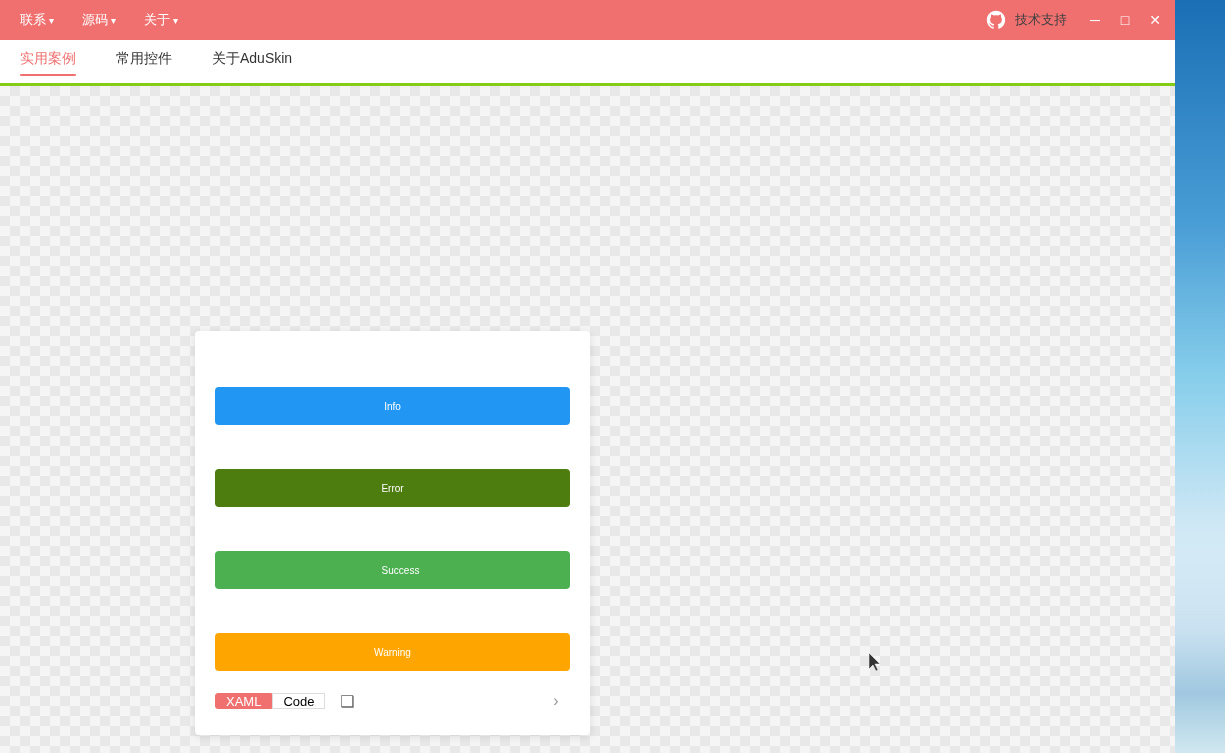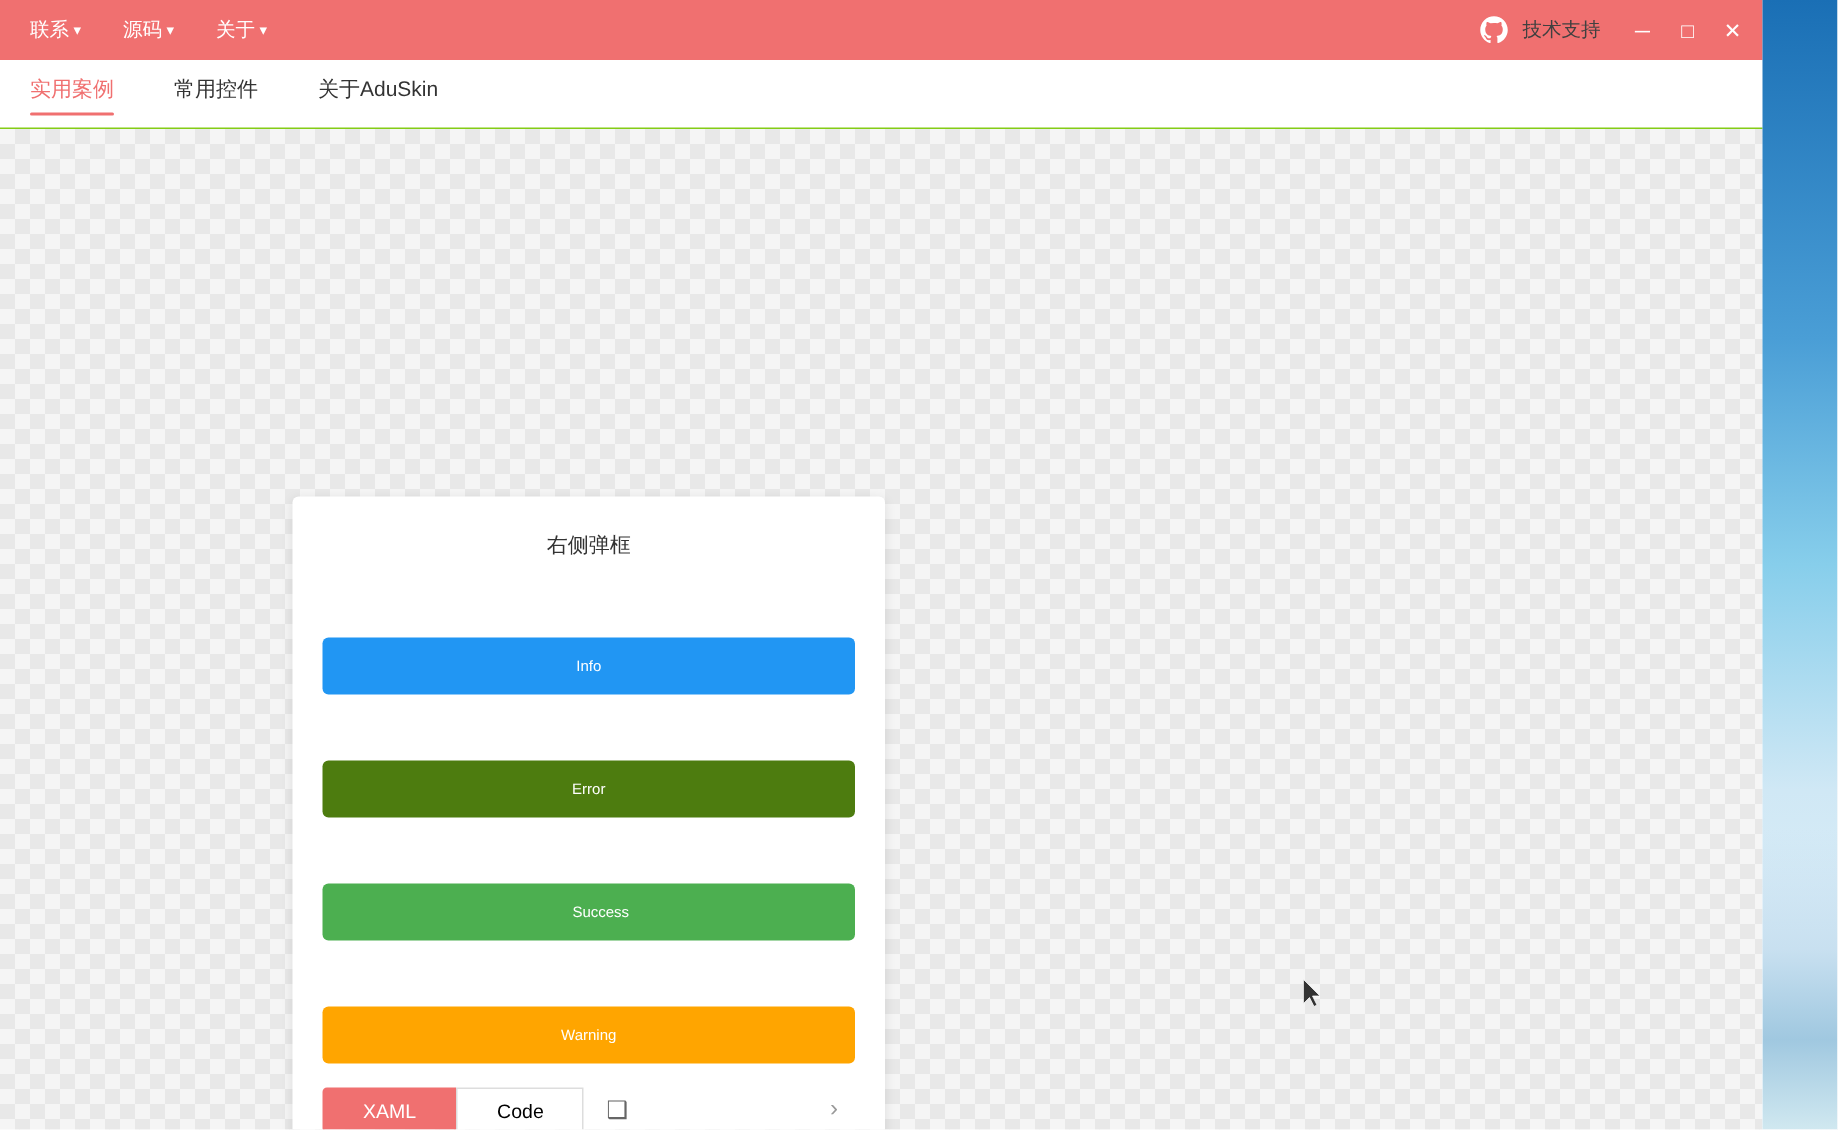--- a/index.html
+++ b/index.html
@@ -85,21 +85,21 @@
     }
 
     
     .menu-bar {
       height: 46px;
       background: #fff;
       display: flex;
       align-items: center;
       padding: 0 20px;
       gap: 40px;
-      border-bottom: 1px solid #84cc16;
+      border-bottom: 3px solid #84cc16;
       flex-shrink: 0;
     }
 
     .menu-item {
       font-size: 14px;
       color: #333;
       cursor: pointer;
       padding-bottom: 6px;
       position: relative;
     }
@@ -188,22 +188,22 @@
 
     
     .code-tabs {
       display: flex;
       align-items: center;
       margin-top: 16px;
       gap: 0;
     }
 
     .tab-btn {
-      height: 30px;
-      padding: 0 26px;
+      height: 16px;
+      padding: 0 10px;
       font-size: 13px;
       cursor: pointer;
       border: 1px solid #ddd;
       background: #fff;
       font-family: inherit;
     }
 
     .tab-btn.active {
       background: #f07070;
       color: #fff;
@@ -308,21 +308,20 @@
 
   <div class="menu-bar">
     <div class="menu-item active">实用案例</div>
     <div class="menu-item">常用控件</div>
     <div class="menu-item">关于AduSkin</div>
   </div>
 
   <div class="content-area">
 
     <div class="card-panel">
-      <div class="card-title">右侧弹框</div>
 
       <div class="btn-row">
         <button class="btn-full btn-info">Info</button>
       </div>
       <div class="btn-row">
         <button class="btn-full btn-error">Error</button>
       </div>
       <div class="btn-row">
         <button class="btn-full btn-success">Success</button>
       </div>

